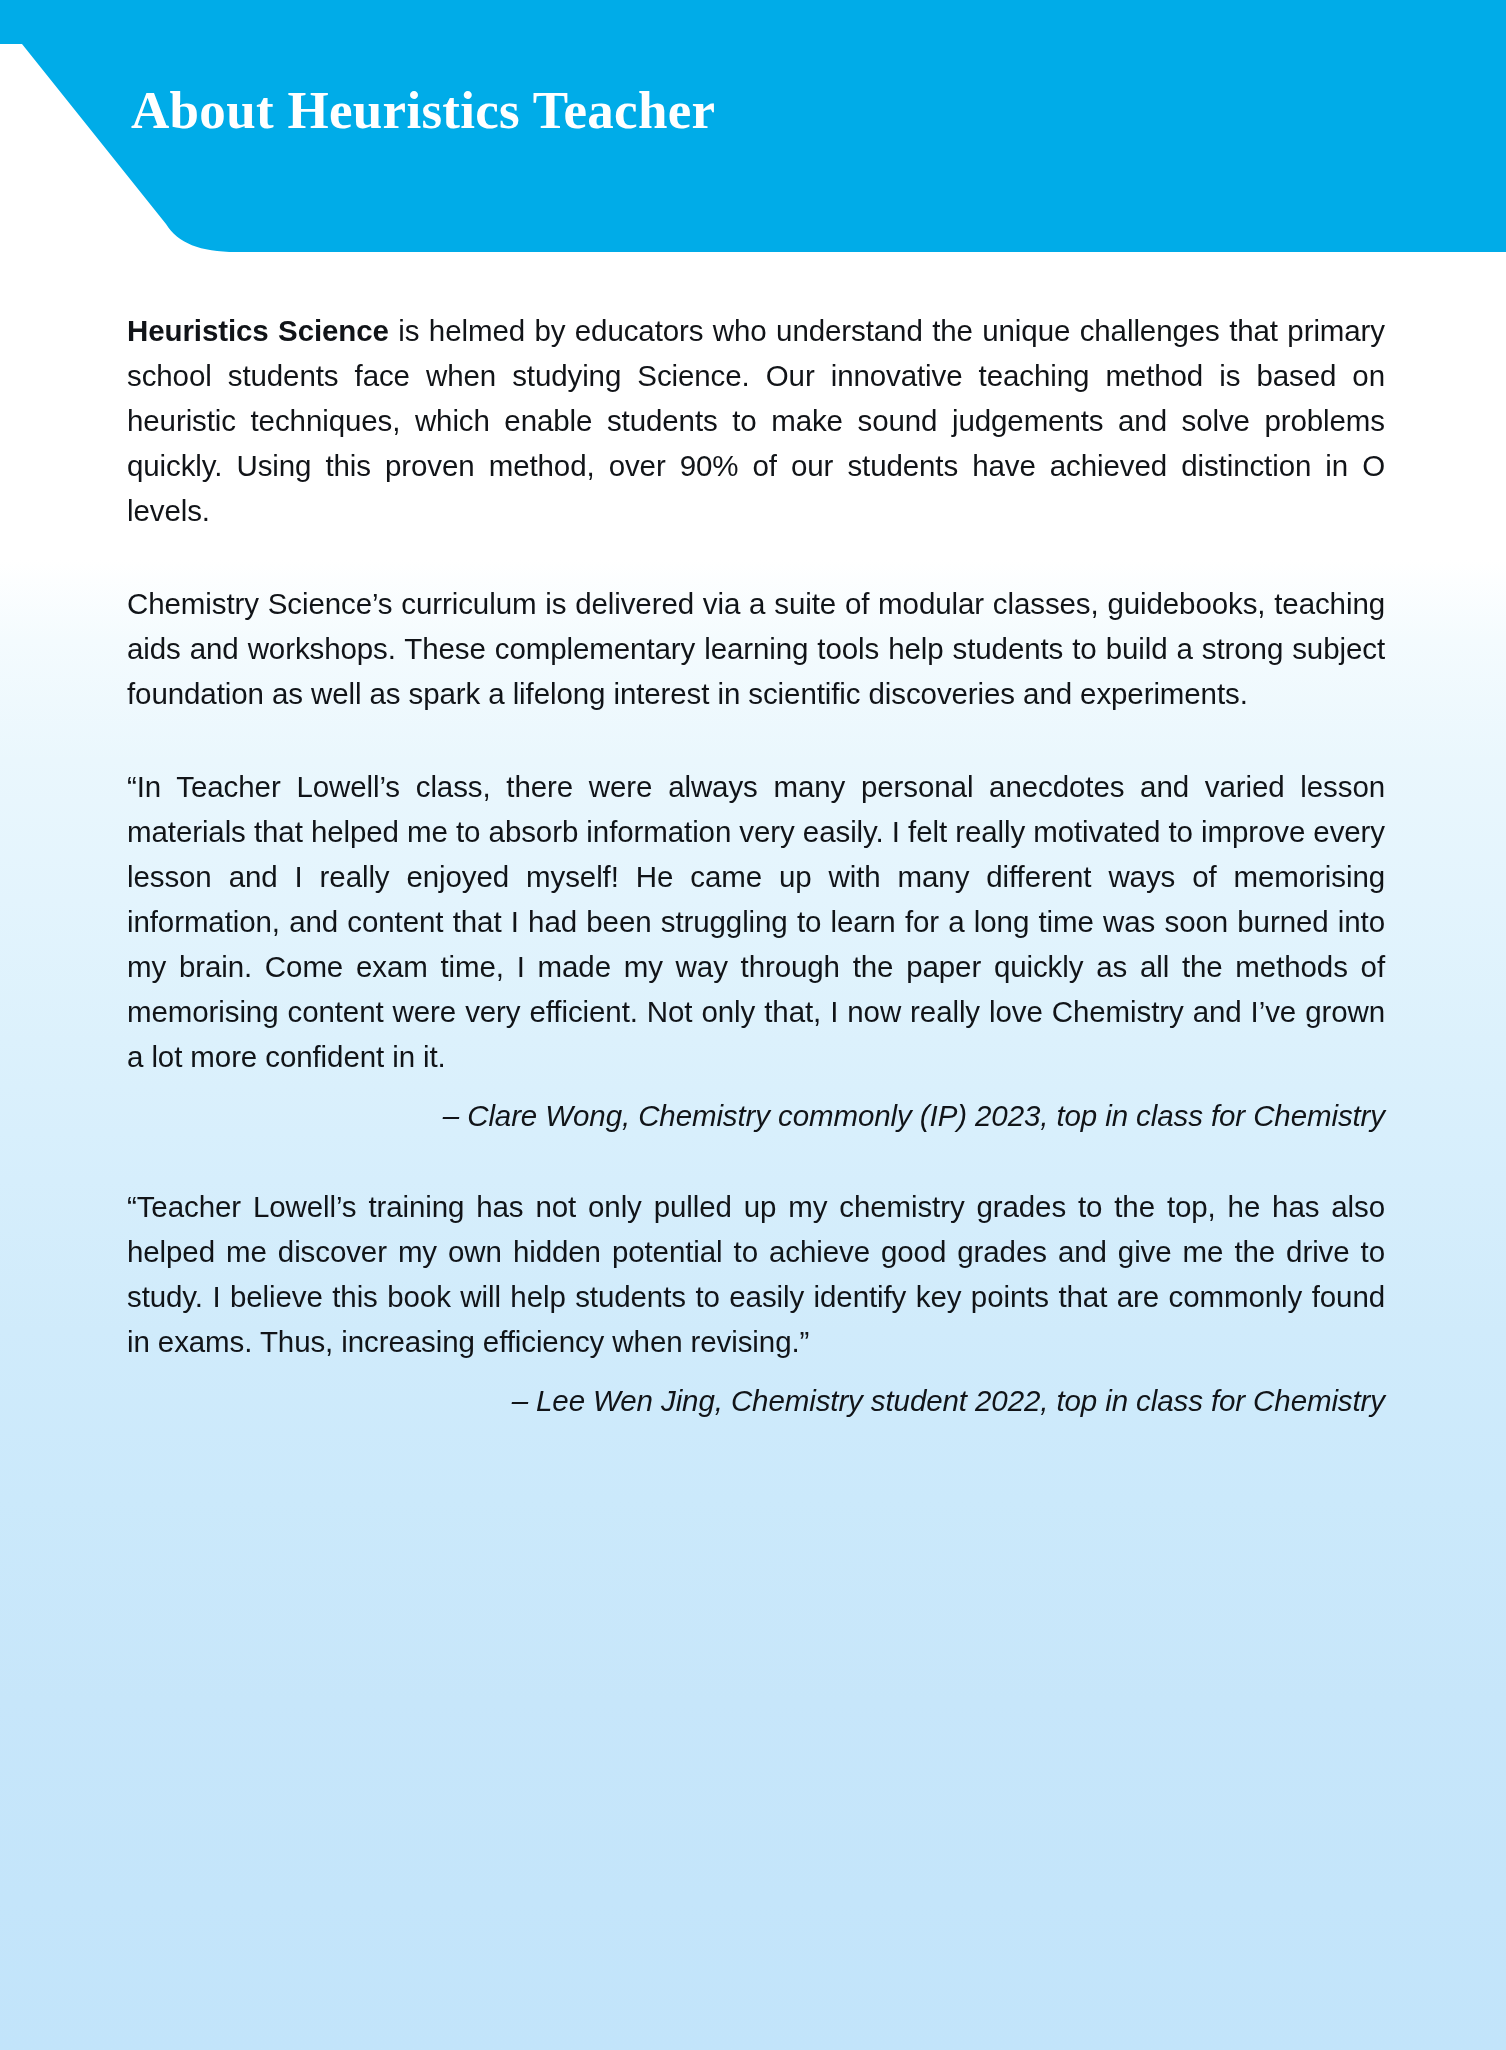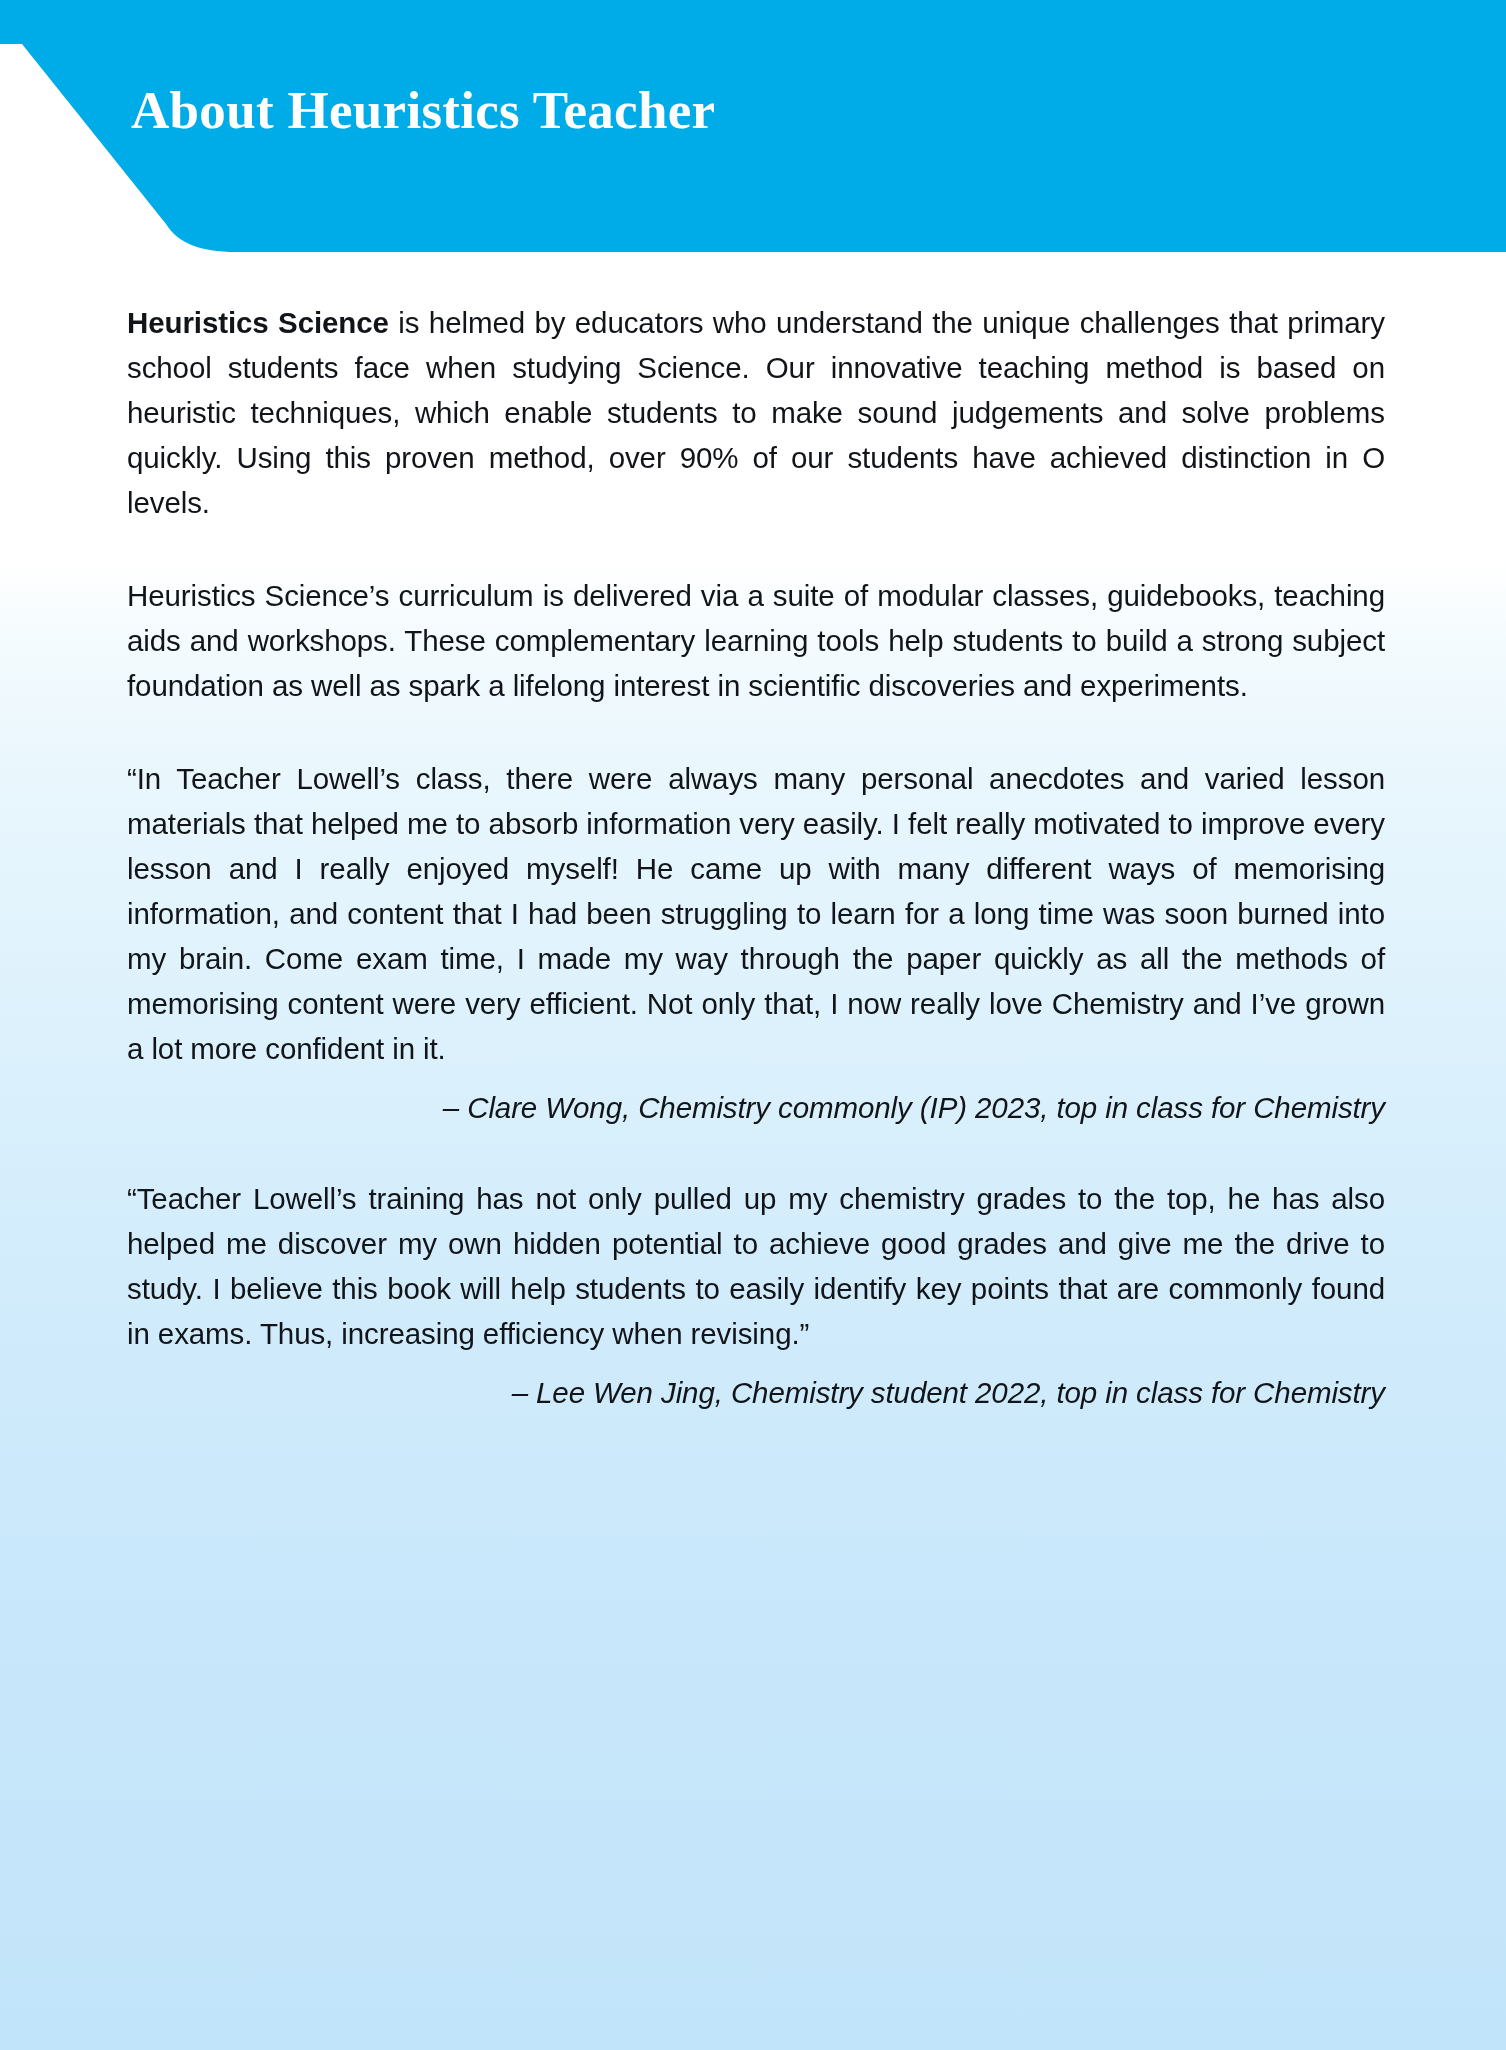--- a/index.html
+++ b/index.html
@@ -58,21 +58,21 @@
     letter-spacing: 0.3px;
     color: #ffffff;
     white-space: nowrap;
     margin: 0;
   }
 
   
   #content {
     position: absolute;
     left: 127px;
-    top: 300px;
+    top: 308px;
     width: 1258px;
   }
 
   .para {
     margin: 0 0 48px 0;
     font-size: 29.5px;
     line-height: 45px;
     color: #111418;
     text-align: justify;
     text-justify: inter-word;
@@ -111,21 +111,21 @@
       <path d="M 0,0 L 1500,0 L 1500,44 L 0,44 Z" fill="#00ace8"></path>
     </svg>
   </div>
 
   <h1 id="page-title">About Heuristics Teacher</h1>
 
   <div id="content">
 
     <p class="para"><b>Heuristics Science</b><span> is helmed by educators who understand the unique challenges that primary school students face when studying Science. Our innovative teaching method is based on heuristic techniques, which enable students to make sound judgements and solve problems quickly. Using this proven method, over 90% of our students have achieved distinction in O levels.</span></p>
 
-    <p class="para">Heuristics Science’s curriculum is delivered via a suite of modular classes, guidebooks, teaching aids and workshops. These complementary learning tools help students to build a strong subject foundation as well as spark a lifelong interest in scientific discoveries and experiments.</p>
+    <p class="para">Chemistry Science’s curriculum is delivered via a suite of modular classes, guidebooks, teaching aids and workshops. These complementary learning tools help students to build a strong subject foundation as well as spark a lifelong interest in scientific discoveries and experiments.</p>
 
     <p class="para quote-para">“In Teacher Lowell’s class, there were always many personal anecdotes and varied lesson materials that helped me to absorb information very easily. I felt really motivated to improve every lesson and I really enjoyed myself! He came up with many different ways of memorising information, and content that I had been struggling to learn for a long time was soon burned into my brain. Come exam time, I made my way through the paper quickly as all the methods of memorising content were very efficient. Not only that, I now really love Chemistry and I’ve grown a lot more confident in it.</p>
 
     <p class="attrib">– Clare Wong, Chemistry commonly (IP) 2023, top in class for Chemistry</p>
 
     <p class="para quote-para">“Teacher Lowell’s training has not only pulled up my chemistry grades to the top, he has also helped me discover my own hidden potential to achieve good grades and give me the drive to study. I believe this book will help students to easily identify key points that are commonly found in exams. Thus, increasing efficiency when revising.”</p>
 
     <p class="attrib">– Lee Wen Jing, Chemistry student 2022, top in class for Chemistry</p>
 
   </div>

